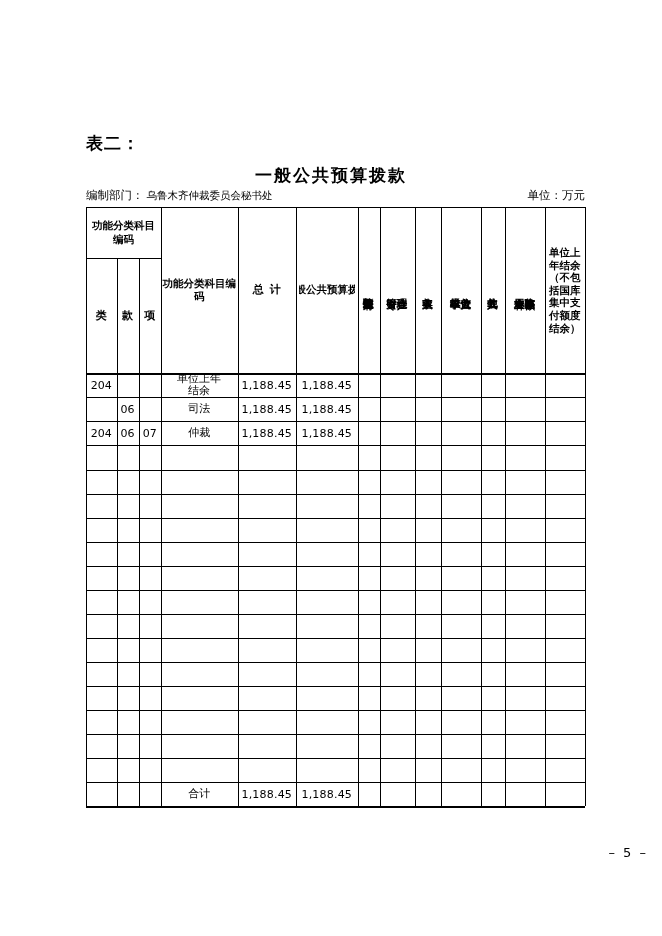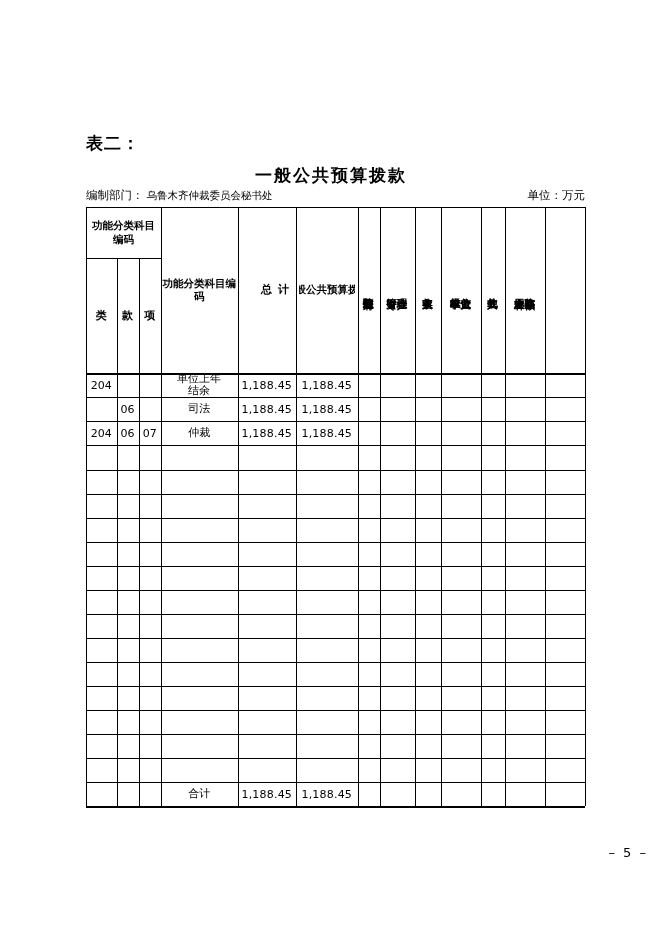--- a/index.html
+++ b/index.html
@@ -216,21 +216,21 @@
       <div class="gline h" style="left: 0px; top: 503px; width: 499px;"></div>
       <div class="gline h" style="left: 0px; top: 527.05px; width: 499px;"></div>
       <div class="gline h" style="left: 0px; top: 551.1px; width: 499px;"></div>
       <div class="gline h" style="left: 0px; top: 575.15px; width: 499px;"></div>
       <div class="gline h thick-h" style="left: 0px; top: 599.2px; width: 499px;"></div>
       <div class="cell hdr-sm" style="left: 1px; top: 1px; width: 73px; height: 49px;">功能分类科目编码</div>
       <div class="cell hdr" style="left: 1px; top: 52px; width: 28.5px; height: 113.3px;">类</div>
       <div class="cell hdr" style="left: 31.5px; top: 52px; width: 20px; height: 113.3px;">款</div>
       <div class="cell hdr" style="left: 53.5px; top: 52px; width: 20.5px; height: 113.3px;">项</div>
       <div class="cell hdr-sm" style="left: 76px; top: 1px; width: 74.5px; height: 164.3px;">功能分类科目编码</div>
-      <div class="cell hdr" style="left: 152.5px; top: 1px; width: 56.5px; height: 164.3px; justify-content: flex-end;">
+      <div class="cell hdr" style="left: 152.5px; top: 1px; width: 56.5px; height: 164.3px;">
         <span class="hdr-spaced">总计</span>
       </div>
       <div class="cell hdr-sm" style="left: 213px; top: 1px; width: 56px; height: 164.3px; white-space: normal; word-break: keep-all;">一般公共预算拨款</div>
       <div class="cell hdr-vert" style="left: 272.5px; top: 1px; width: 20px; height: 164.3px;">
         <span class="vcol">政府性基金预算拨款</span>
       </div>
       <div class="cell hdr-vert" style="left: 294.5px; top: 1px; width: 33px; height: 164.3px;">
         <span class="vcol">财专管资</span>
         <span class="vcol">政户理金</span>
       </div>
@@ -240,20 +240,23 @@
       <div class="cell hdr-vert" style="left: 356px; top: 1px; width: 37.5px; height: 164.3px;">
         <span class="vcol">事单经收</span>
         <span class="vcol">业位营入</span>
       </div>
       <div class="cell hdr-vert" style="left: 395.5px; top: 1px; width: 22.5px; height: 164.3px;">
         <span class="vcol">其他收入</span>
       </div>
       <div class="cell hdr-vert" style="left: 420px; top: 1px; width: 37.5px; height: 164.3px;">
         <span class="vcol">用业金补支</span>
         <span class="vcol">事基弥收差额</span>
+      </div>
+      <div class="cell hdr-wrapnarrow" style="left: 459.5px; top: 1px; width: 38.5px; height: 164.3px;">
+        <div style="text-align: center; line-height: 1.2; width: 38px; word-break: break-all;">单位上年结余（不包括国库集中支付额度结余）</div>
       </div>
       <div></div>
       <div class="cell bcell" style="left: 1px; top: 167.3px; width: 28.5px; height: 22.05px;">204</div>
       <div class="cell bcell" style="left: 31.5px; top: 167.3px; width: 20px; height: 22.05px;"></div>
       <div class="cell bcell" style="left: 53.5px; top: 167.3px; width: 20.5px; height: 22.05px;"></div>
       <div class="cell bcell name" style="left: 86px; top: 167.3px; width: 54px; height: 22.05px; white-space: normal; word-break: break-all; line-height: 1.08;">单位上年结余</div>
       <div class="cell bcell num" style="left: 152.5px; top: 167.3px; width: 56.5px; height: 22.05px;">1,188.45</div>
       <div class="cell bcell num" style="left: 211px; top: 167.3px; width: 59.5px; height: 22.05px;">1,188.45</div>
       <div class="cell bcell" style="left: 272.5px; top: 167.3px; width: 20px; height: 22.05px;"></div>
       <div class="cell bcell" style="left: 294.5px; top: 167.3px; width: 33px; height: 22.05px;"></div>

